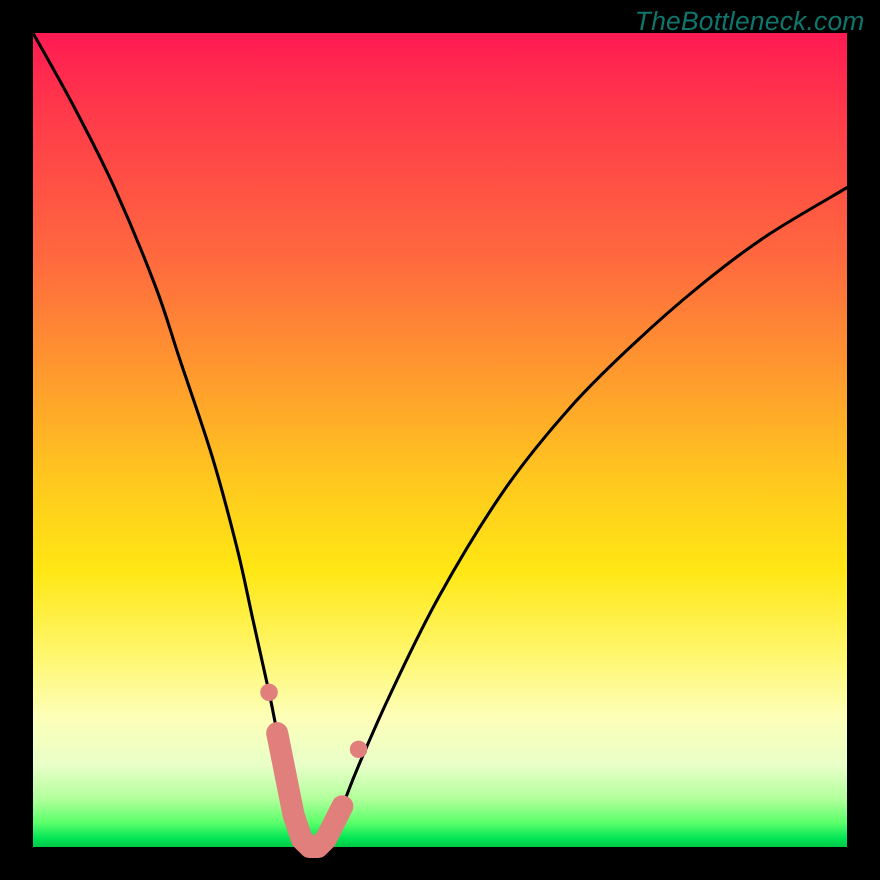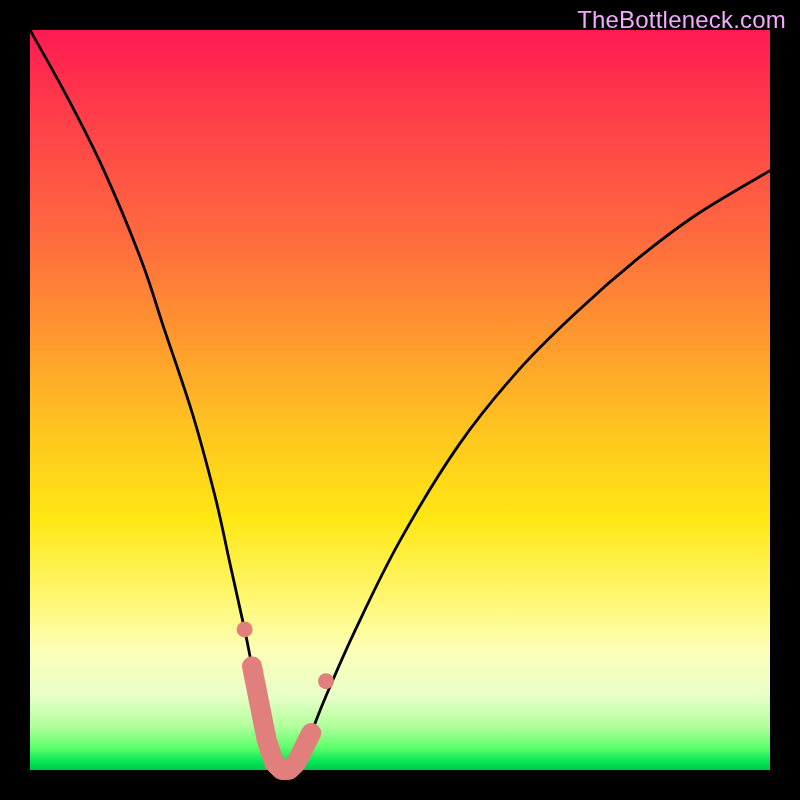--- a/index.html
+++ b/index.html
@@ -40,24 +40,25 @@
       #b3ff9c 94%,
       #5cff6b 97%,
       #00e454 99%,
       #00c846 100%
     );
   }
   .watermark {
     position: absolute;
     top: 6px;
     right: 14px;
-    color: #f0abfc;
+    color: #0f766e;
     font-size: 24px;
     font-weight: 500;
     letter-spacing: 0.2px;
+    font-style: italic;
   }
   svg.curves {
     position: absolute;
     left: 30px;
     top: 30px;
     width: 740px;
     height: 740px;
     overflow: visible;
   }
 </style>

